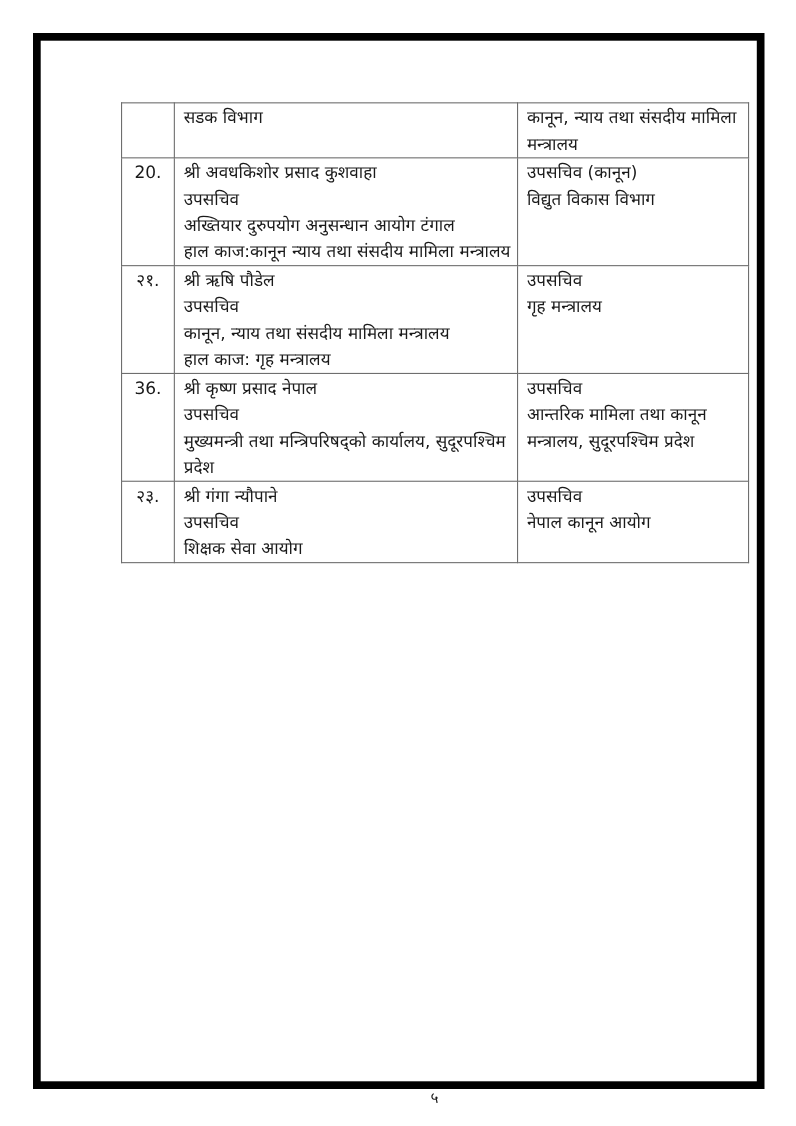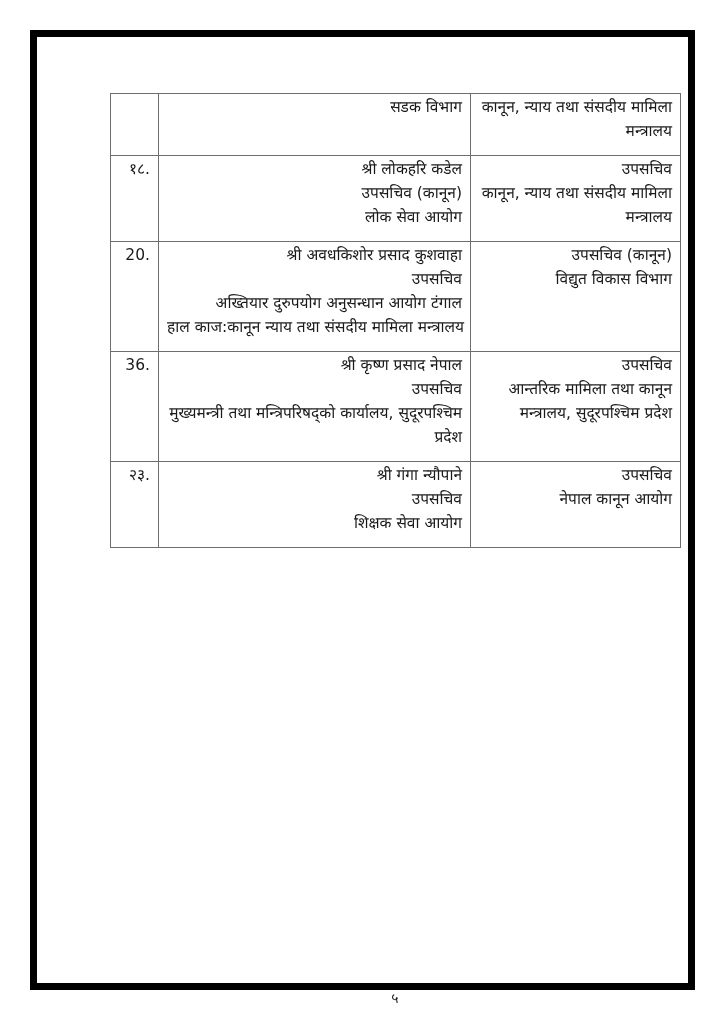--- a/index.html
+++ b/index.html
@@ -29,25 +29,24 @@
     position: absolute;
     left: 110px;
     top: 93px;
     width: 570px;
     border-collapse: collapse;
     table-layout: fixed;
   }
   table.roster td {
     border: 1px solid #6e6e6e;
     vertical-align: top;
-    padding: 1px 8px 12px 8px;
+    padding: 1px 8px 0 8px;
     font-size: 15.5px;
     line-height: 24px;
     overflow: hidden;
-    text-align: right;
   }
   td.c-serial {
     text-align: center;
     vertical-align: middle;
     padding-left: 2px;
     padding-right: 2px;
   }
   .cell-line {
     white-space: nowrap;
   }
@@ -79,49 +78,49 @@
     <td class="c-person">
             <div class="cell-line">सडक विभाग</div>
           </td>
     <td class="c-post">
             <div class="cell-line">कानून, न्याय तथा संसदीय मामिला</div>
             <div class="cell-line">मन्त्रालय</div>
           </td>
   </tr>
 
 
-  <tr>
-    <td class="c-serial">१८.</td>
-    <td class="c-person">
-            <div class="cell-line">श्री लोकहरि कडेल</div>
-            <div class="cell-line">उपसचिव (कानून)</div>
-            <div class="cell-line">लोक सेवा आयोग</div>
-          </td>
-    <td class="c-post">
-            <div class="cell-line">उपसचिव</div>
-            <div class="cell-line">कानून, न्याय तथा संसदीय मामिला</div>
-            <div class="cell-line">मन्त्रालय</div>
-          </td>
-  </tr>
 
 
   <tr>
     <td class="c-serial">20.</td>
     <td class="c-person">
             <div class="cell-line">श्री अवधकिशोर प्रसाद कुशवाहा</div>
             <div class="cell-line">उपसचिव</div>
             <div class="cell-line">अख्तियार दुरुपयोग अनुसन्धान आयोग टंगाल</div>
             <div class="cell-line">हाल काज:कानून न्याय तथा संसदीय मामिला मन्त्रालय</div>
           </td>
     <td class="c-post">
             <div class="cell-line">उपसचिव (कानून)</div>
             <div class="cell-line">विद्युत विकास विभाग</div>
           </td>
   </tr>
 
+  <tr>
+    <td class="c-serial">२१.</td>
+    <td class="c-person">
+            <div class="cell-line">श्री ऋषि पौडेल</div>
+            <div class="cell-line">उपसचिव</div>
+            <div class="cell-line">कानून, न्याय तथा संसदीय मामिला मन्त्रालय</div>
+            <div class="cell-line">हाल काज: गृह मन्त्रालय</div>
+          </td>
+    <td class="c-post">
+            <div class="cell-line">उपसचिव</div>
+            <div class="cell-line">गृह मन्त्रालय</div>
+          </td>
+  </tr>
 
   <tr>
     <td class="c-serial">36.</td>
     <td class="c-person">
             <div class="cell-line">श्री कृष्ण प्रसाद नेपाल</div>
             <div class="cell-line">उपसचिव</div>
             <div class="cell-line">मुख्यमन्त्री तथा मन्त्रिपरिषद्को कार्यालय, सुदूरपश्चिम</div>
             <div class="cell-line">प्रदेश</div>
           </td>
     <td class="c-post">

